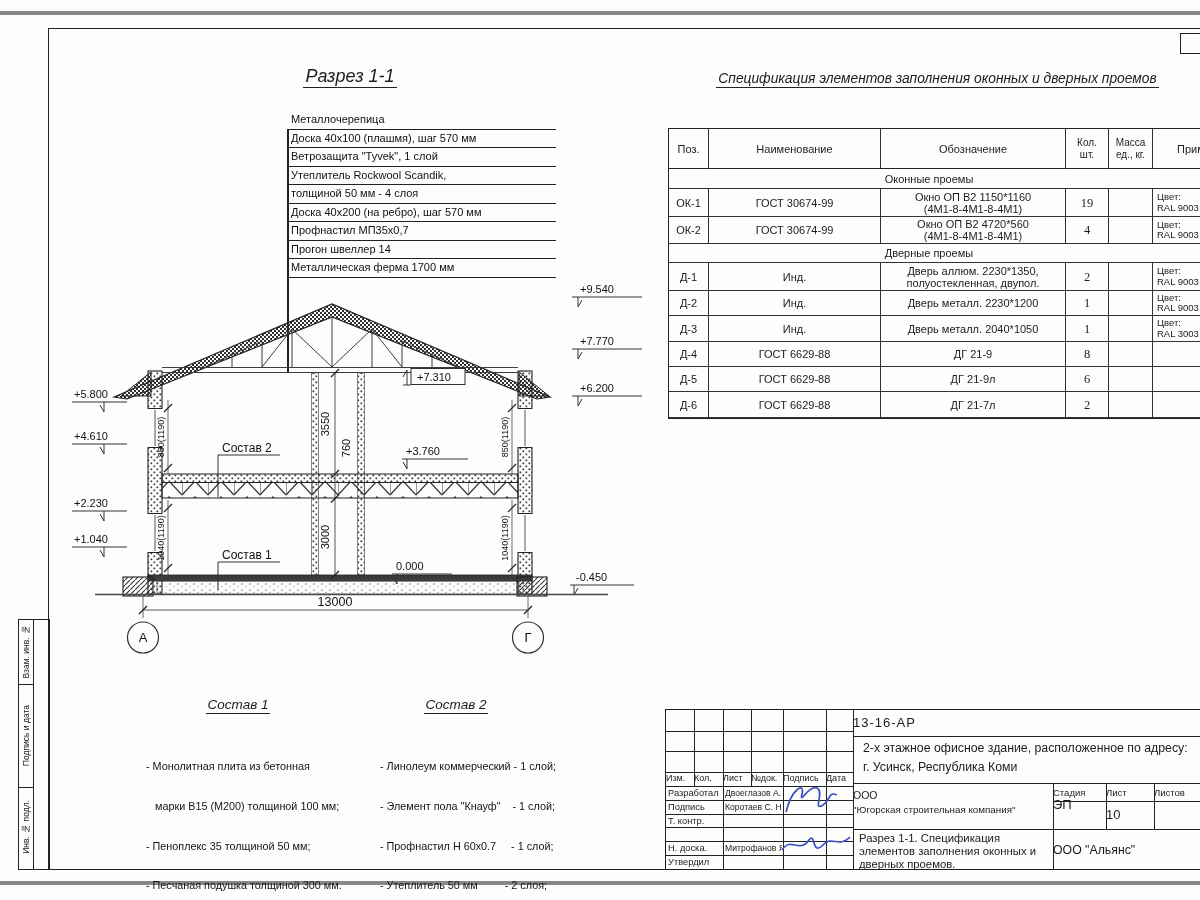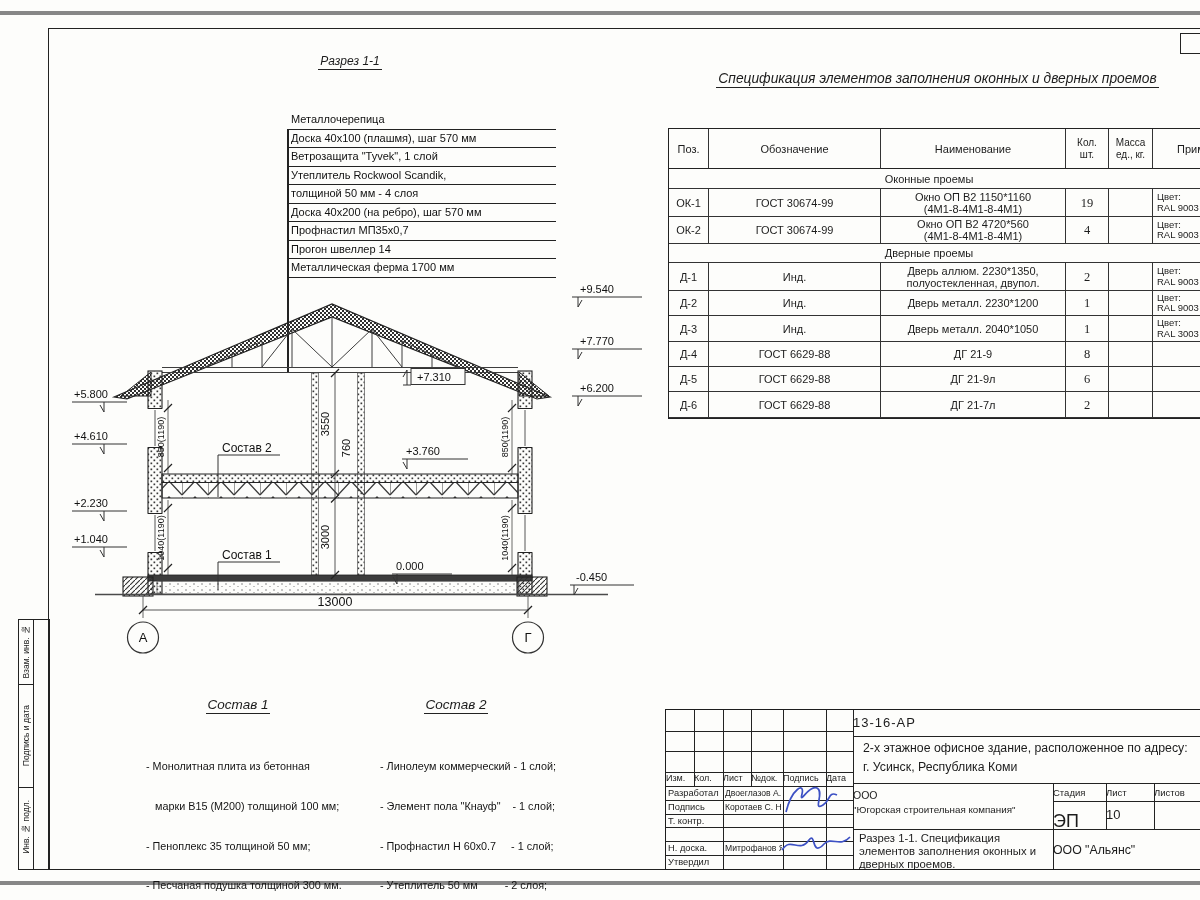--- a/index.html
+++ b/index.html
@@ -68,21 +68,21 @@
     <span class="vlab">Взам. инв. №</span>
   </div>
   <div class="mcell" style="height:102px">
     <span class="vlab">Подпись и дата</span>
   </div>
   <div class="mcell" style="height:78px">
     <span class="vlab">Инв. № подл.</span>
   </div>
 </div>
 
-<div class="abs h-italic" style="left:280px;top:54px;width:140px;font-size:12px">
+<div class="abs h-italic" style="left:280px;top:66px;width:140px;font-size:18px">
   <span>Разрез 1-1</span>
 </div>
 <div class="abs h-italic" style="left:700px;top:71px;width:475px;font-size:13.8px">
   <span>Спецификация элементов заполнения оконных и дверных проемов</span>
 </div>
 
 <div class="co">
   <div>Металлочерепица</div>
   <div>Доска 40х100 (плашмя), шаг 570 мм</div>
   <div>Ветрозащита "Tyvek", 1 слой</div>
@@ -225,22 +225,22 @@
   <g>
     <circle cx="143" cy="637.5" r="15.5" fill="none" stroke="#333" stroke-width="1.2"></circle>
     <text x="143" y="642" font-size="13" text-anchor="middle">А</text>
     <circle cx="528" cy="637.5" r="15.5" fill="none" stroke="#333" stroke-width="1.2"></circle>
     <text x="528" y="642" font-size="13" text-anchor="middle">Г</text>
   </g>
 </svg>
 
 <div class="spec">
   <div class="c hd">Поз.</div>
+  <div class="c hd">Наименование</div>
   <div class="c hd">Обозначение</div>
-  <div class="c hd">Наименование</div>
   <div class="c hd" style="font-size:10px">
     <div>Кол.</div>
     <div>шт.</div>
   </div>
   <div class="c hd" style="font-size:10px">
     <div>Масса</div>
     <div>ед., кг.</div>
   </div>
   <div class="c hd">Прим.</div>
 
@@ -402,21 +402,21 @@
   </svg>
 
   <div class="t ctr" style="left:187px;top:5px;width:346px;font-size:13px;letter-spacing:1px">13-16-АР</div>
   <div class="t" style="left:197px;top:31px;width:345px;font-size:12.3px">2-х этажное офисное здание, расположенное по адресу:</div>
   <div class="t" style="left:197px;top:50px;width:345px;font-size:12.3px">г. Усинск, Республика Коми</div>
   <div class="t ctr" style="left:187px;top:79px;width:200px;font-size:10.5px">ООО</div>
   <div class="t ctr" style="left:187px;top:94px;width:200px;font-size:9.8px">"Югорская строительная компания"</div>
   <div class="t ctr" style="left:387px;top:77px;width:53px;font-size:9.5px">Стадия</div>
   <div class="t ctr" style="left:440px;top:77px;width:48px;font-size:9.5px">Лист</div>
   <div class="t ctr" style="left:488px;top:77px;width:57px;font-size:9.5px">Листов</div>
-  <div class="t ctr" style="left:387px;top:101px;width:53px;font-size:18px">ЭП</div>
+  <div class="t ctr" style="left:387px;top:87px;width:53px;font-size:13px">ЭП</div>
   <div class="t ctr" style="left:440px;top:97px;width:48px;font-size:13px">10</div>
   <div class="t" style="left:193px;top:122px;width:192px;font-size:11.3px">Разрез 1-1. Спецификация</div>
   <div class="t" style="left:193px;top:135px;width:192px;font-size:11.3px">элементов заполнения оконных и</div>
   <div class="t" style="left:193px;top:148px;width:192px;font-size:11.3px">дверных проемов.</div>
   <div class="t ctr" style="left:387px;top:133px;width:158px;font-size:12.3px">ООО "Альянс"</div>
 </div>
 
 </div>
 
 </body></html>

